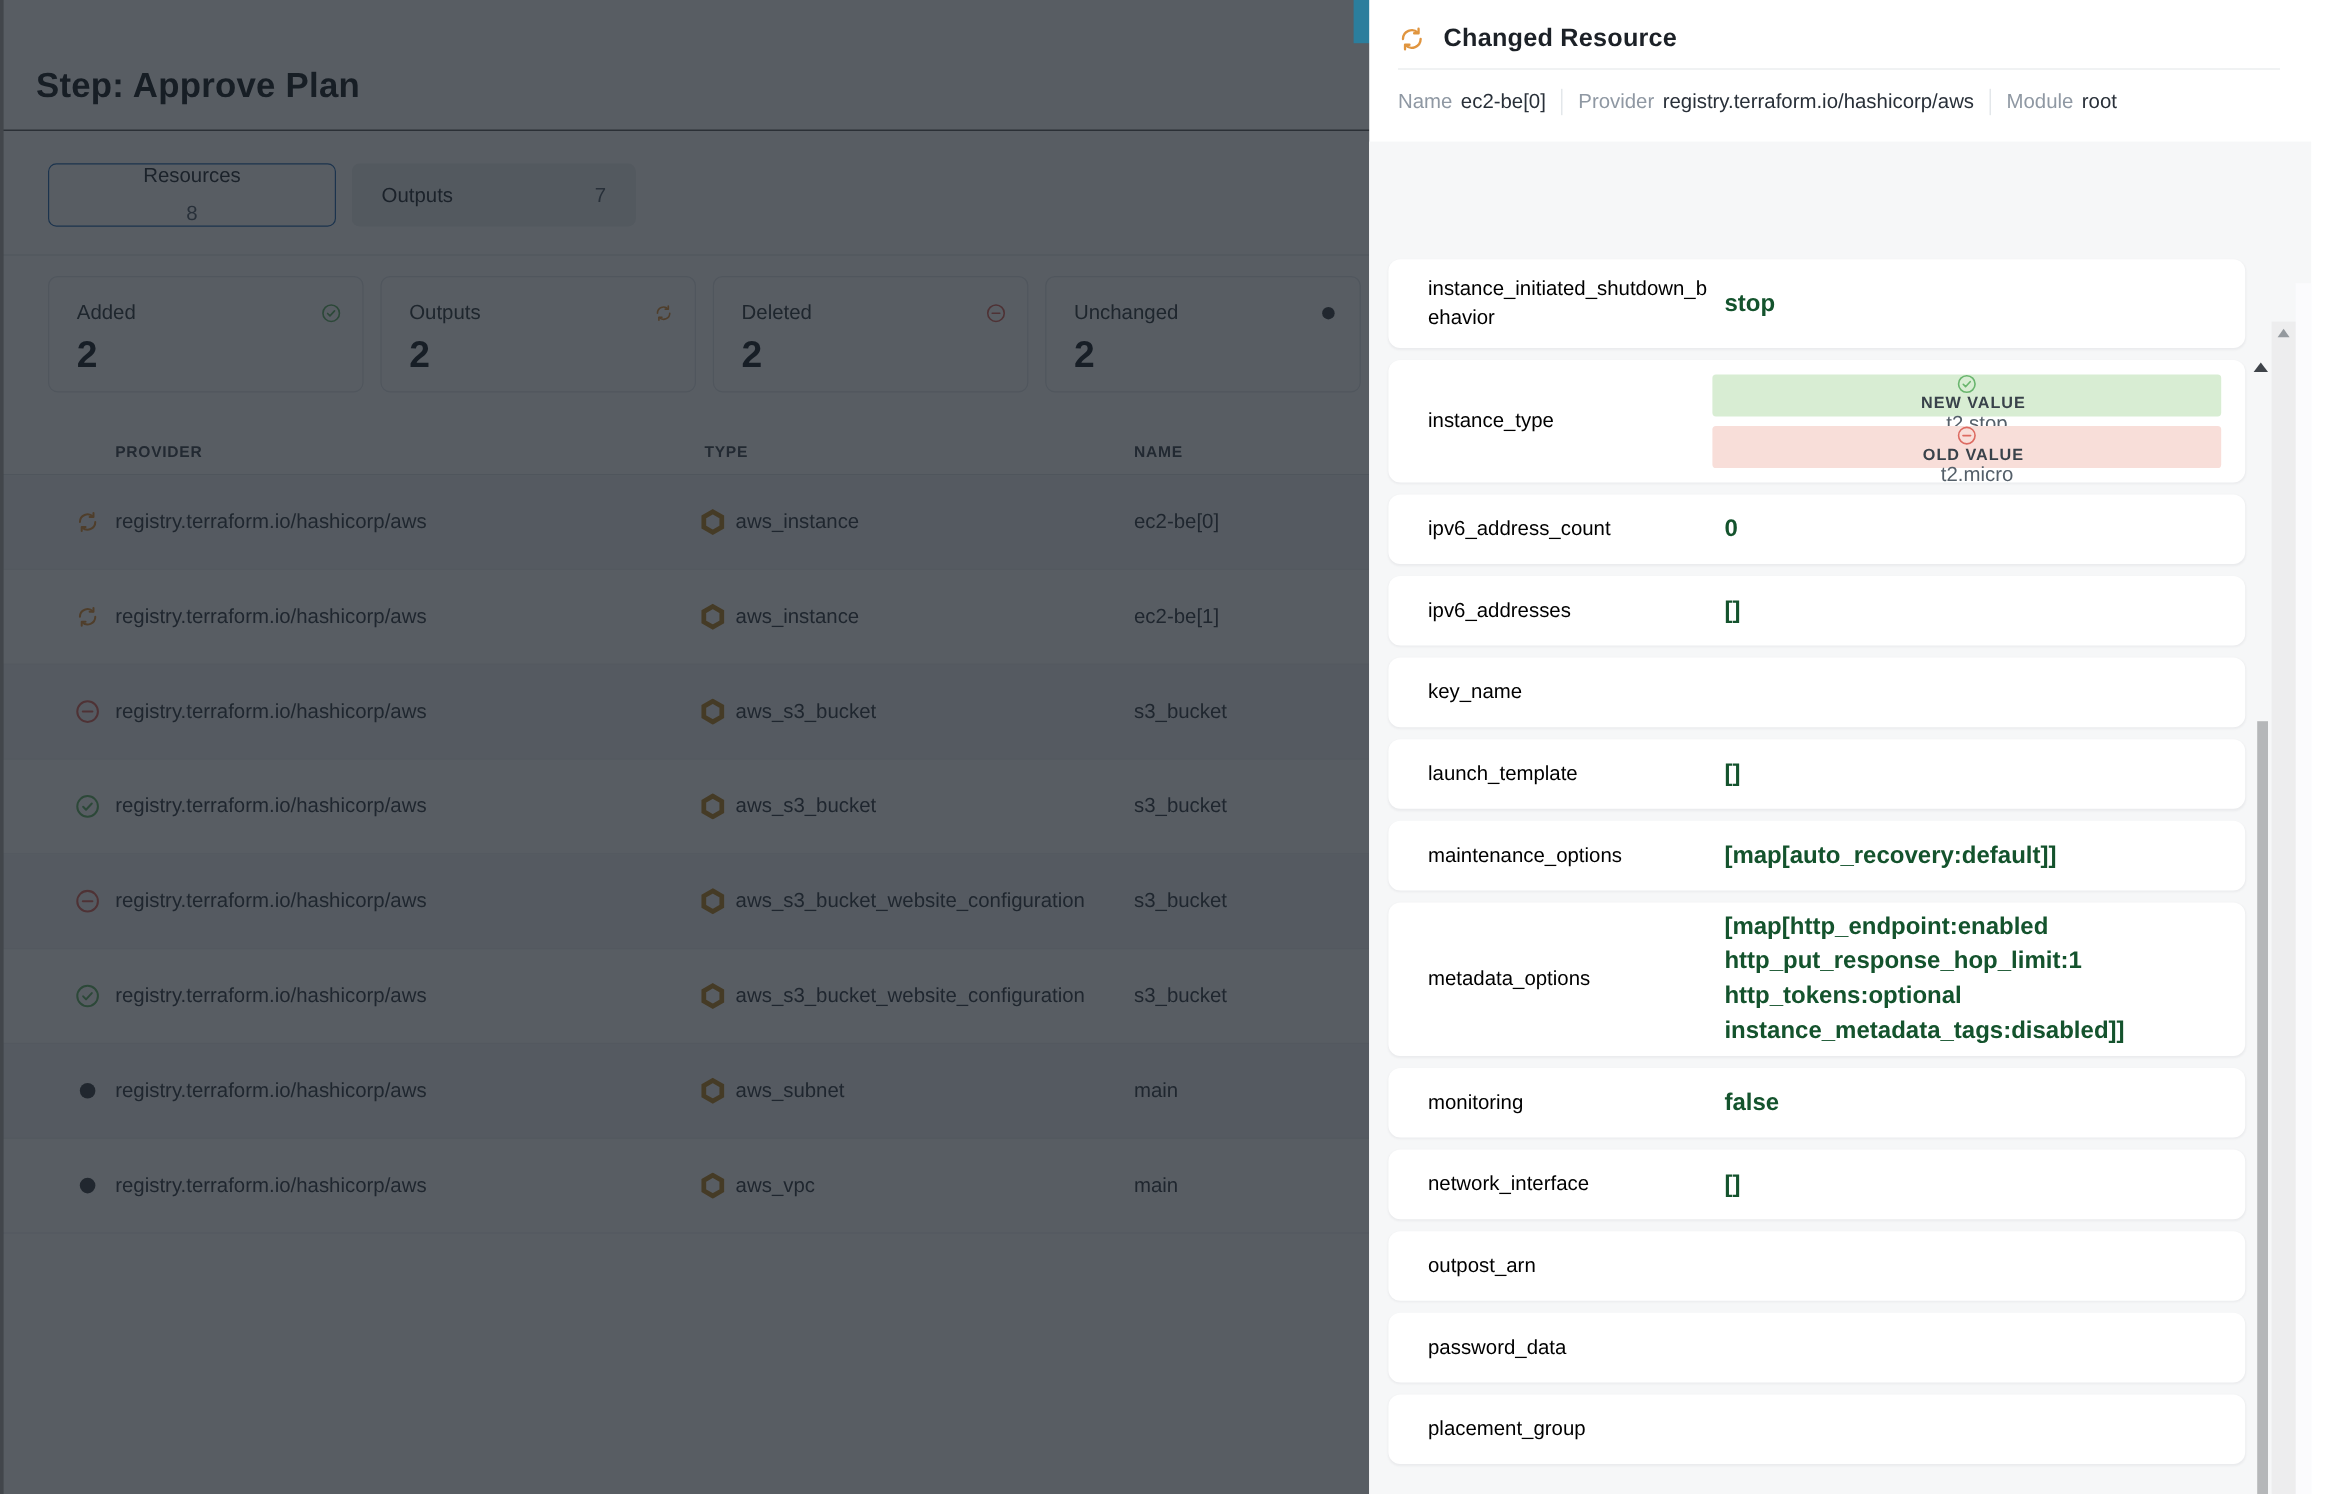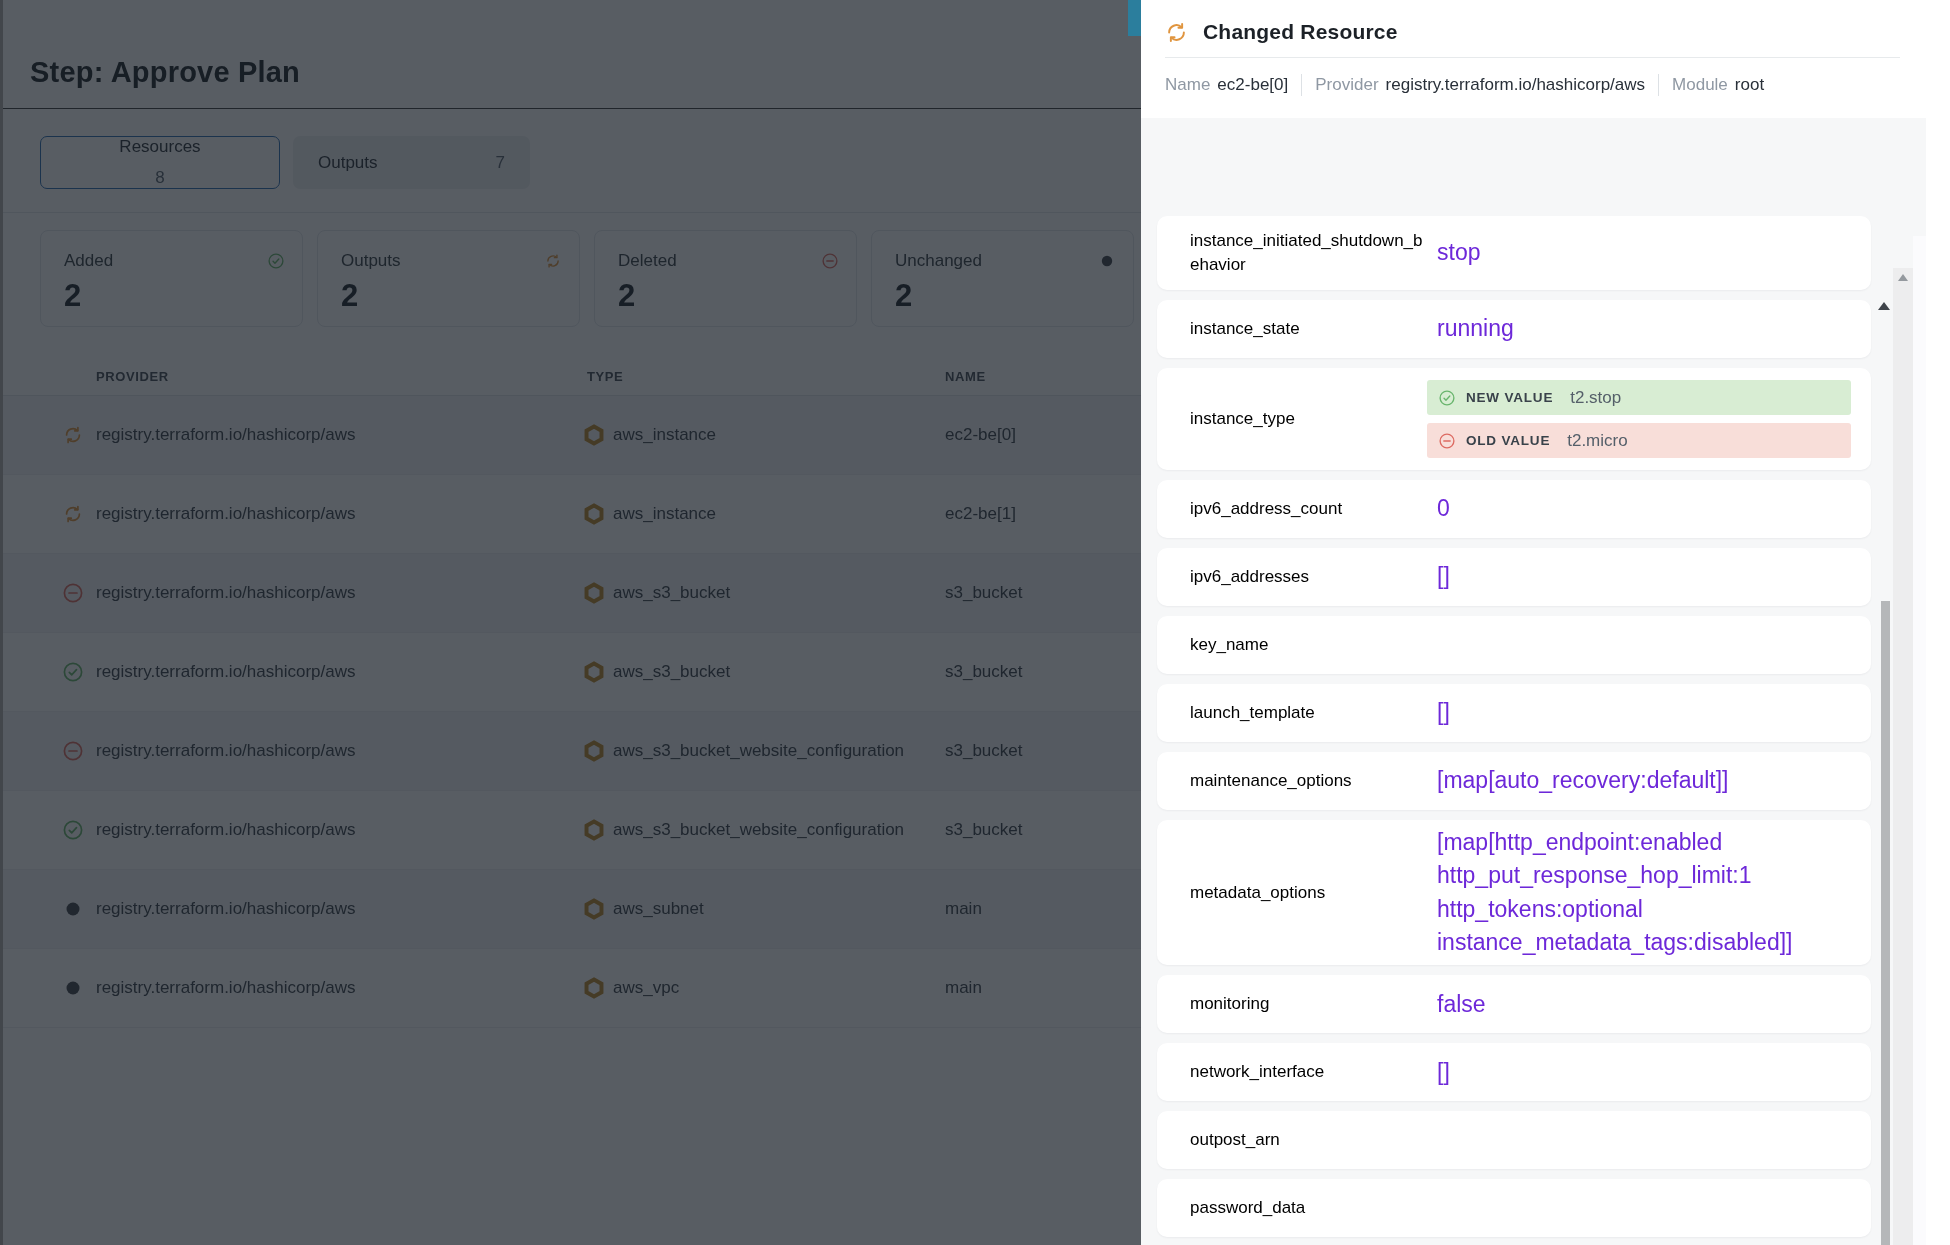--- a/index.html
+++ b/index.html
@@ -74,24 +74,24 @@
     font-family:"Liberation Sans", sans-serif; }
   .search-input::placeholder { color:#a3abb4; }
 
   .form-list { position:absolute; left:16px; top:98px; width:714px; }
   .form-row { background:#fff; border-radius:10px; box-shadow:0 1px 2px rgba(18,26,34,0.05);
     display:flex; align-items:center; min-height:58px; margin-bottom:10px; padding:6px 20px 6px 33px; }
   .form-row.h-tall1 { min-height:74px; }
   .form-row.h-change { min-height:102px; }
   .form-row.h-tall2 { min-height:84px; }
   .row-label { width:247px; flex:0 0 247px; font-size:17px; color:#000000; line-height:1.4; word-break:break-all; padding-right:8px; }
-  .row-value { flex:1; font-size:23px; color:#6d28d9; line-height:1.45; word-break:break-word; }
+  .row-value { flex:1; font-size:20px; color:#14532d; line-height:1.45; word-break:break-word;font-weight:bold; }
 
   .change-col { flex:1; margin-left:-10px; display:flex; flex-direction:column; gap:8px; }
-  .change-strip { height:35px; border-radius:3px; display:flex; align-items:center; padding:0 12px; }
+  .change-strip { height:35px; border-radius:3px; display:flex; align-items:center; padding:0 12px;flex-direction:column; }
   .change-strip.new { background:#d8edd3; }
   .change-strip.old { background:#f8ded9; }
   .chg-icon { width:16px; height:16px; flex:0 0 16px; }
   .chg-icon svg { width:100%; height:100%; }
   .chg-label { font-size:13.5px; font-weight:700; letter-spacing:0.8px; color:#39424a; margin-left:11px; }
   .chg-value { font-size:17px; color:#545f69; margin-left:17px; }
 
   
   .outer-track { position:absolute; left:752px; top:150px; width:20px; height:1095px; background:#ededee; }
   .outer-arrow { position:absolute; left:757px; top:156px; width:0; height:0;
@@ -392,24 +392,20 @@
     </div>
   </div>
 
   <div class="panel-body">
 
     <div class="form-list">
       <div class="form-row h-tall1">
         <div class="row-label">instance_initiated_shutdown_behavior</div>
         <div class="row-value">stop</div>
       </div>
-      <div class="form-row">
-        <div class="row-label">instance_state</div>
-        <div class="row-value">running</div>
-      </div>
       <div class="form-row h-change">
         <div class="row-label">instance_type</div>
         <div class="change-col">
           <div class="change-strip new">
             <span class="chg-icon"><svg viewBox="0 0 20 20">
                   <use href="#ic-check"></use>
                 </svg></span>
             <span class="chg-label">NEW VALUE</span>
             <span class="chg-value">t2.stop</span>
           </div>

